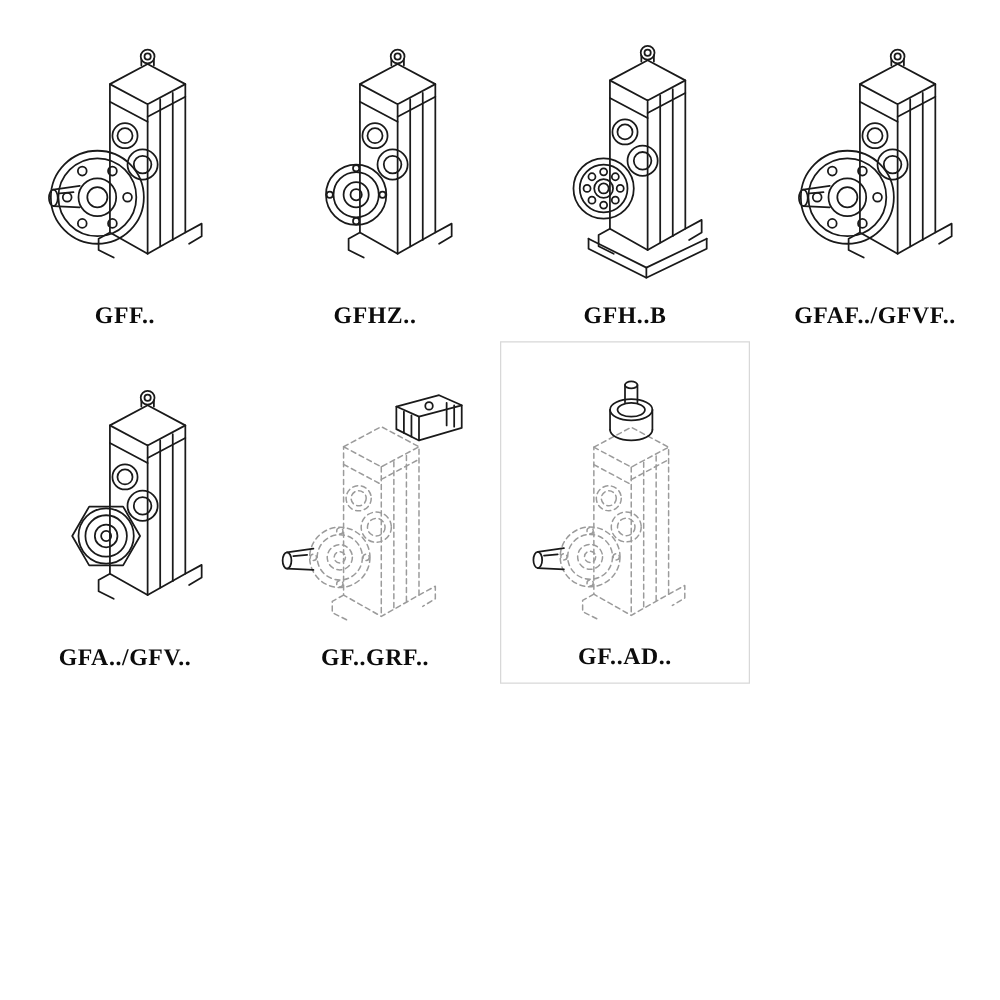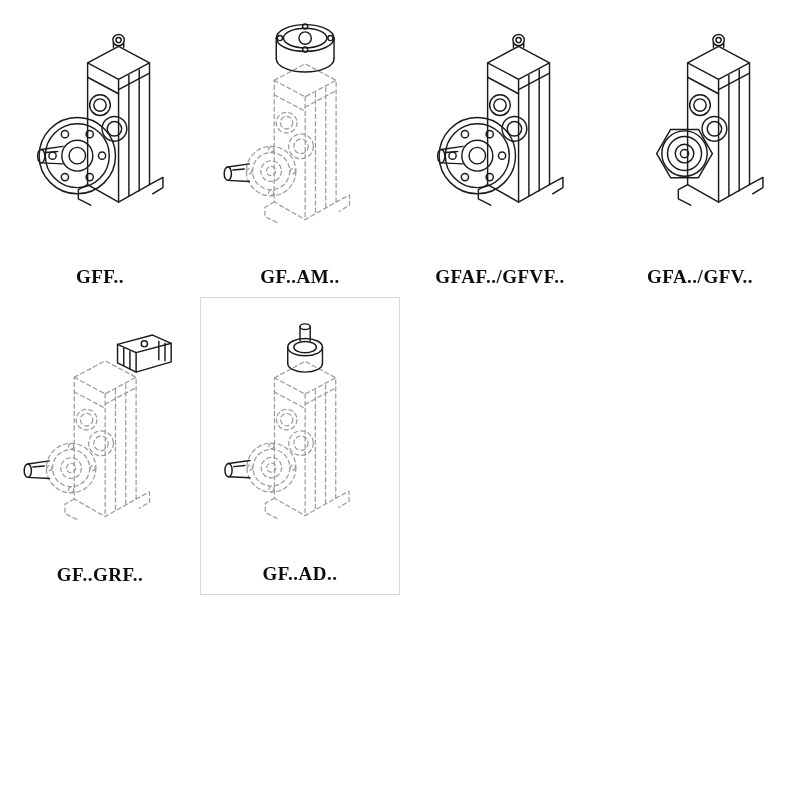--- a/index.html
+++ b/index.html
@@ -2,21 +2,21 @@
 <html><head>
 <meta charset="utf-8">
 <style>
   html,body{margin:0;padding:0;background:#ffffff;}
   .page{width:800px;height:800px;background:#ffffff;overflow:hidden;
         font-family:"Liberation Serif", serif;}
   .catalog{width:800px;height:800px;display:grid;
            grid-template-columns:repeat(4,1fr);
            grid-template-rows:repeat(3,1fr);}
   .cell{display:flex;flex-direction:column;align-items:center;
-        justify-content:flex-end;padding:4px 2px 8px;box-sizing:border-box;margin:0;gap:24px;}
+        justify-content:flex-end;padding:4px 2px 8px;box-sizing:border-box;margin:0;}
   .cell svg.draw{width:100%;height:calc(100% - 30px);}
   .label{height:24px;line-height:24px;font-weight:bold;font-size:19px;
          letter-spacing:.5px;color:#0c0c0c;white-space:nowrap;}
   .cell.boxed{border:1px solid #d8d8d8;}
   
   .ln{stroke:#1a1a1a;stroke-width:1.4;fill:none;stroke-linecap:round;stroke-linejoin:round;}
   
   .ph{stroke:#9b9b9b;stroke-width:1.2;fill:none;stroke-dasharray:4 3;
       stroke-linecap:round;stroke-linejoin:round;}
   .defs-holder{position:absolute;width:0;height:0;overflow:hidden;}
@@ -144,39 +144,45 @@
           <use href="#gb-body"></use>
             <use href="#gb-eye"></use>
             <use href="#gb-flange"></use>
             <use href="#gb-shaft"></use>
         </g>
       </svg>
       <figcaption class="label">GFF..</figcaption>
     </figure>
 
 
-
-
-
-
-    <figure class="cell">
-      <svg class="draw" viewBox="0 0 190 230">
-        <g class="ph" transform="translate(15,42)">
-          <use href="#gb-body"></use>
+    <figure class="cell">
+      <svg class="draw" viewBox="0 0 190 230">
+        <g class="ln" transform="translate(28,25)">
+          <use href="#gb-body"></use>
+            <use href="#gb-eye"></use>
             <use href="#gb-bore2"></use>
         </g>
-        <g class="ln" transform="translate(15,42)">
-            <use href="#gb-shaft"></use>
-          </g>
-        <g class="ln" transform="translate(0,6)">
-            <use href="#gb-am"></use>
-          </g>
-      </svg>
-      <figcaption class="label">GF..AM..</figcaption>
-    </figure>
+      </svg>
+      <figcaption class="label">GFHZ..</figcaption>
+    </figure>
+
+
+
+    <figure class="cell">
+      <svg class="draw" viewBox="0 0 190 230">
+        <g class="ln" transform="translate(28,22)">
+          <use href="#gb-body"></use>
+            <use href="#gb-eye"></use>
+            <use href="#gb-bearing"></use>
+            <use href="#gb-base"></use>
+        </g>
+      </svg>
+      <figcaption class="label">GFH..B</figcaption>
+    </figure>
+
 
 
     <figure class="cell">
       <svg class="draw" viewBox="0 0 190 230">
         <g class="ln" transform="translate(28,25)">
           <use href="#gb-body"></use>
             <use href="#gb-eye"></use>
             <use href="#gb-flange"></use>
             <use href="#gb-shaft"></use>
         </g>

